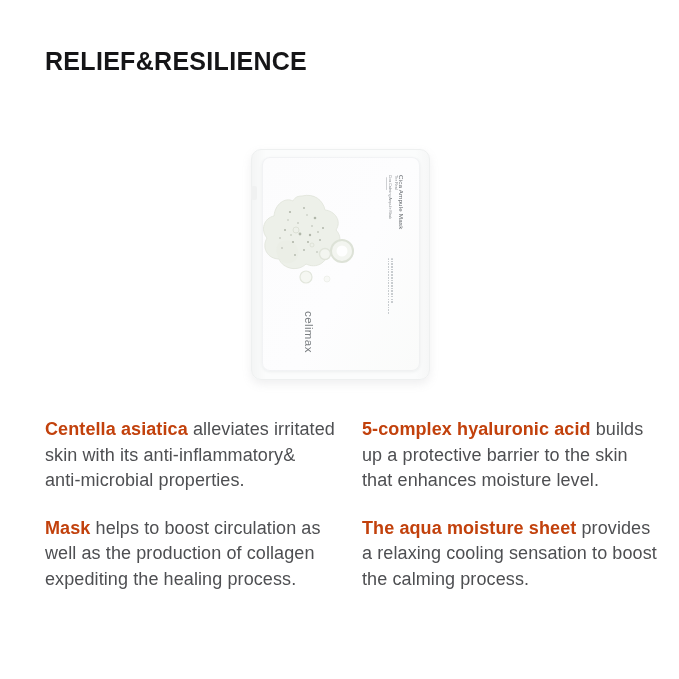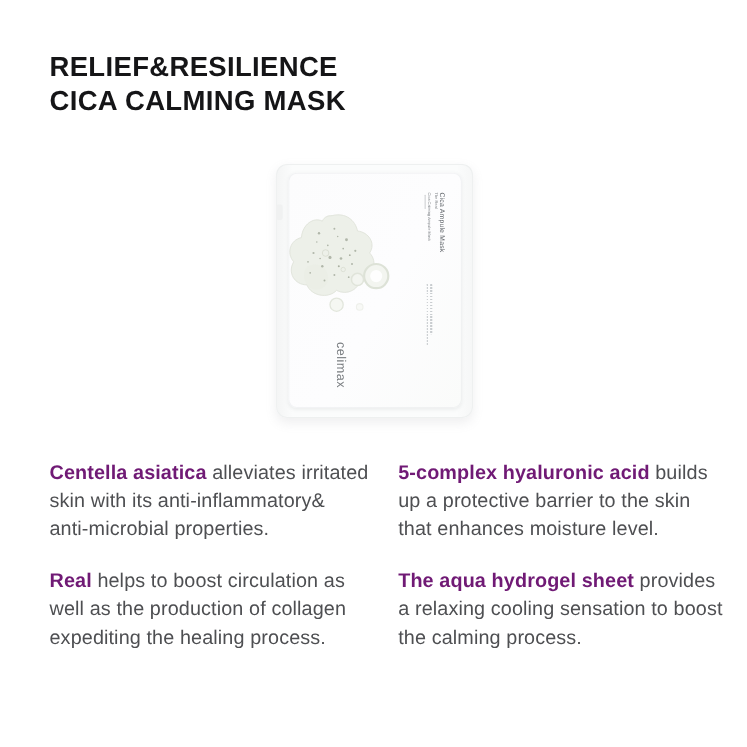--- a/index.html
+++ b/index.html
@@ -63,30 +63,29 @@
   }
 
   
   .col{position:absolute;top:417px;width:320px;}
   .col-left{left:45px;}
   .col-right{left:362px;}
   .benefit{
     margin:0 0 22px 0;font-size:18px;line-height:25.5px;
     color:#4e4f52;letter-spacing:.1px;white-space:pre-line;
   }
-  .benefit .kw{font-weight:700;color:#701a75;}
+  .benefit .kw{font-weight:700;color:#c2410c;}
 </style>
 </head>
 <body>
 
 <div class="canvas">
 
   <h1 class="title">
     <span>RELIEF&amp;RESILIENCE</span>
-    <span>CICA CALMING MASK</span>
   </h1>
 
   <div class="package">
     <div class="pkg-inner"></div>
     <div class="pkg-notch"></div>
 
     <svg class="blob-svg" width="124" height="148" viewBox="0 0 124 148" xmlns="http://www.w3.org/2000/svg">
       <path d="M42 6 C54 3 63 10 65 20 C75 21 82 31 76 40 C84 48 79 61 68 62
                C67 73 56 79 46 74 C38 82 23 79 19 69 C8 69 1 58 7 48
                C0 40 4 28 14 26 C15 14 25 7 33 11 C35 7 38 6 42 6 Z" fill="#edf0e9" stroke="#dfe3d9" stroke-width="0.8"></path>
@@ -137,27 +136,27 @@
         <i></i>
       </div>
 
     <div class="pkg-vtext pkg-brand">celimax</div>
   </div>
 
   <div class="col col-left">
     <p class="benefit"><span class="kw">Centella asiatica</span><span> alleviates irritated
 skin with its anti-inflammatory&amp;
 anti-microbial properties.</span></p>
-    <p class="benefit"><span class="kw">Real</span><span> helps to boost circulation as
+    <p class="benefit"><span class="kw">Mask</span><span> helps to boost circulation as
 well as  the production of collagen
 expediting the healing process.</span></p>
   </div>
 
   <div class="col col-right">
     <p class="benefit"><span class="kw">5-complex hyaluronic acid</span><span> builds
 up a protective barrier to the skin
 that enhances moisture level.</span></p>
-    <p class="benefit"><span class="kw">The aqua hydrogel sheet</span><span> provides
+    <p class="benefit"><span class="kw">The aqua moisture sheet</span><span> provides
 a relaxing cooling sensation to boost
 the calming process.</span></p>
   </div>
 
 </div>
 
 </body></html>

